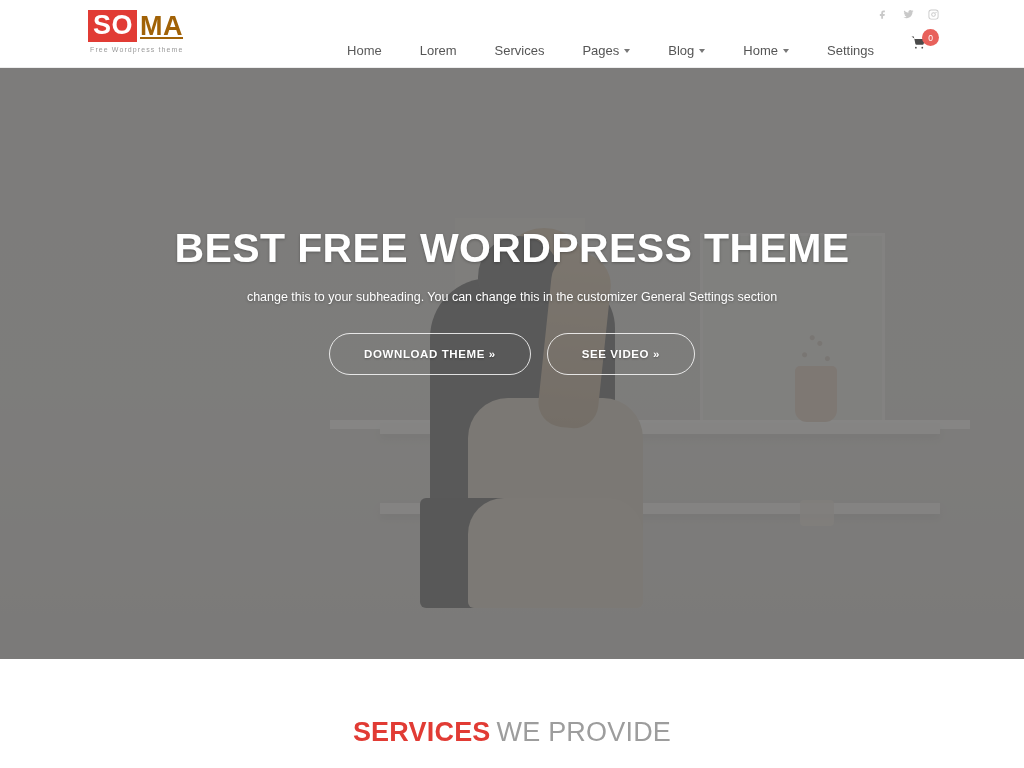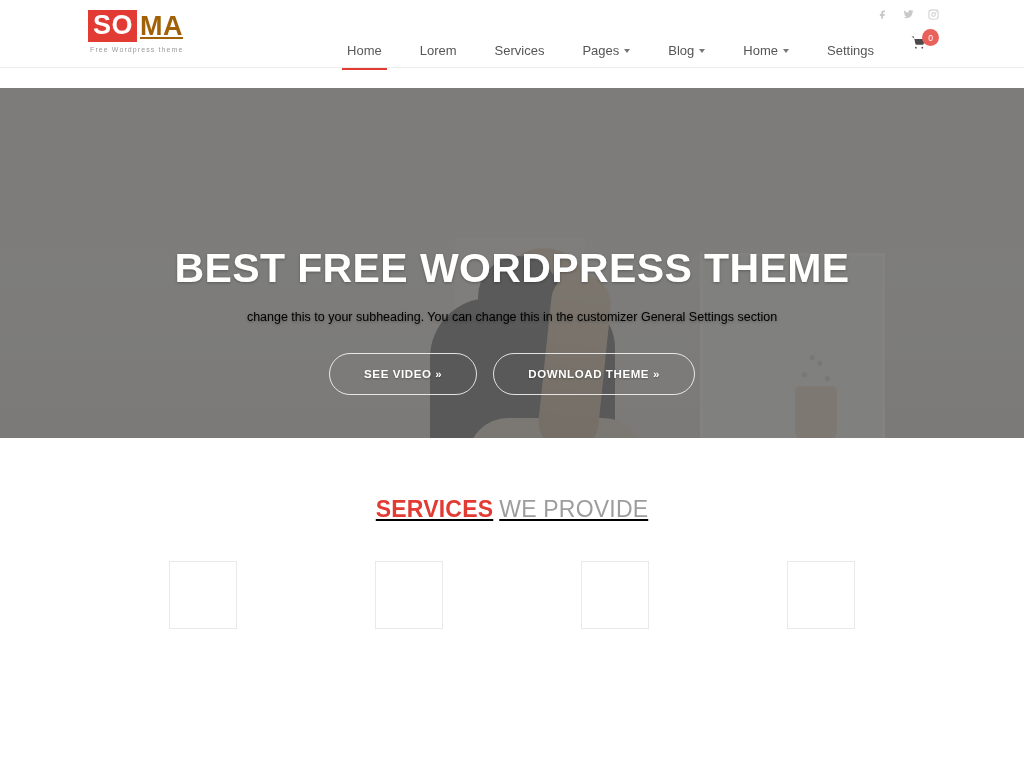--- a/index.html
+++ b/index.html
@@ -111,24 +111,23 @@
     background: #e8615b;
     color: #ffffff;
     font-size: 8.5px;
     display: flex; align-items: center; justify-content: center;
     font-weight: 400;
   }
 
   
   .hero {
     position: relative;
-    height: 350px;
+    height: 591px;
     overflow: hidden;
     background: #7b7b7b;
-    margin-top: 20px;
   }
   .hero-photo {
     position: absolute;
     inset: 0;
     background: #8d8a85;
   }
   
   .ph-wall {
     position:absolute; left:0; top:0; right:0; bottom:0;
     background:
@@ -248,21 +247,21 @@
   }
   .hero-title {
     color: #ffffff;
     font-size: 41px;
     font-weight: 700;
     letter-spacing: 0.4px;
     line-height: 1.1;
     text-shadow: 0 1px 3px rgba(0,0,0,0.28);
   }
   .hero-sub {
-    color: #000000;
+    color: #ffffff;
     font-size: 12.5px;
     margin-top: 19px;
     text-shadow: 0 1px 3px rgba(0,0,0,0.32);
   }
   .hero-btns {
     margin-top: 29px;
     display: flex;
     justify-content: center;
     gap: 16px;
   }
@@ -280,23 +279,22 @@
     text-shadow: 0 1px 2px rgba(0,0,0,.3);
   }
 
   
   .services {
     background: #ffffff;
     padding-top: 58px;
     text-align: center;
   }
   .svc-title {
-    font-size: 23px;
+    font-size: 27px;
     letter-spacing: 0.2px;
-    text-decoration: underline;
   }
   .svc-title .strong {
     color: #e13b34;
     font-weight: 700;
   }
   .svc-title .light {
     color: #9d9d9d;
     font-weight: 400;
     margin-left: 6px;
   }
@@ -418,22 +416,22 @@
     <div class="ph-hair2"></div>
     <div class="ph-head"></div>
     <div class="ph-hair"></div>
   </div>
   <div class="hero-overlay"></div>
 
   <div class="hero-inner">
     <h1 class="hero-title">BEST FREE WORDPRESS THEME</h1>
     <p class="hero-sub">change this to your subheading. You can change this in the customizer General Settings section</p>
     <div class="hero-btns">
+      <button class="hero-btn">DOWNLOAD THEME »</button>
       <button class="hero-btn">SEE VIDEO »</button>
-      <button class="hero-btn">DOWNLOAD THEME »</button>
     </div>
   </div>
 </section>
 
 <section class="services">
   <h2 class="svc-title">
     <span class="strong">SERVICES</span><span class="light">WE PROVIDE</span>
   </h2>
 
   <div class="svc-cards">

